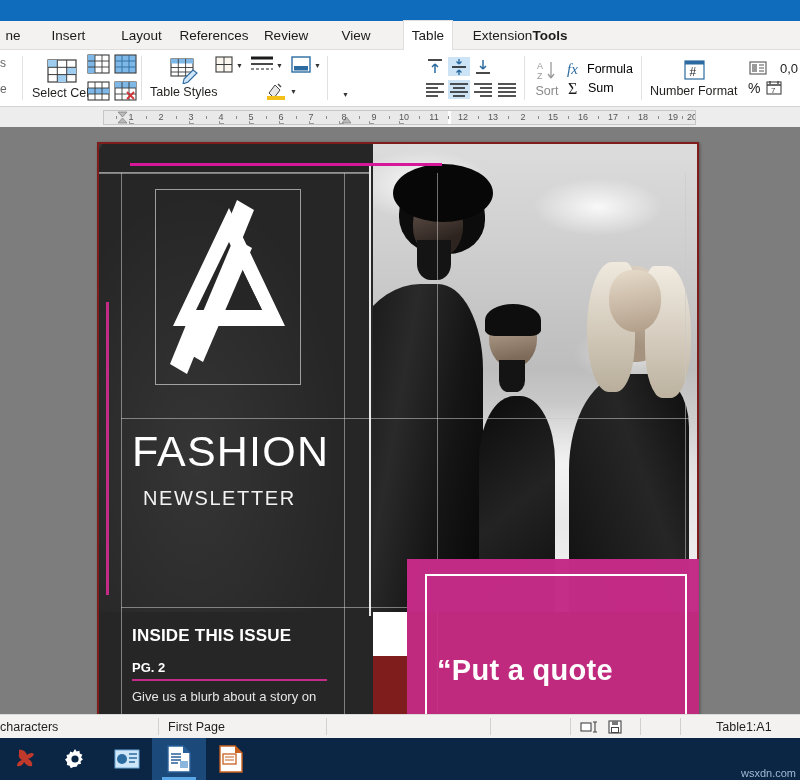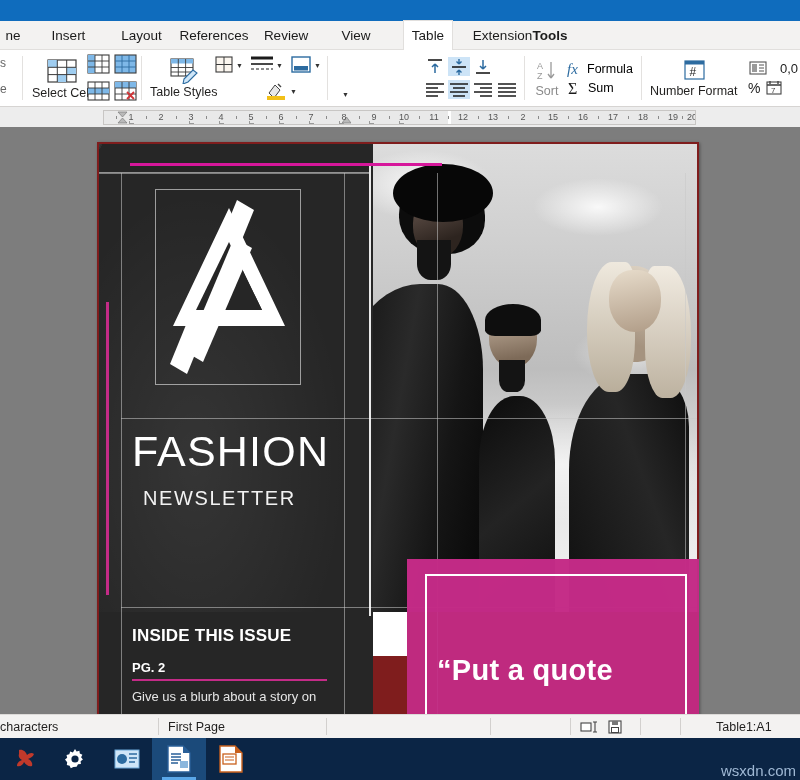--- a/index.html
+++ b/index.html
@@ -655,17 +655,17 @@
     <div class="tbitem" style="left:204px;">
       <svg width="26" height="28" viewBox="0 0 26 28">
         <path d="M2 1h15l7 7v19H2z" fill="#ffffff" stroke="#c9611e" stroke-width="1.4"></path>
         <path d="M17 1l7 7h-7z" fill="#c9611e"></path>
         <rect x="5" y="9" width="13" height="10" fill="none" stroke="#c9611e" stroke-width="1.3"></rect>
         <path d="M7 12h9M7 15h9" stroke="#c9611e" stroke-width="1.2"></path>
       </svg>
     </div>
   </div>
 
-  <div style="position:absolute;right:4px;bottom:1px;font-size:15px;color:#9fb8d4;text-align:center;">
+  <div style="position:absolute;right:4px;bottom:1px;font-size:11px;color:#9fb8d4;text-align:center;">
     <span>wsxdn.com</span>
   </div>
 
 </div>
 
 </body></html>

